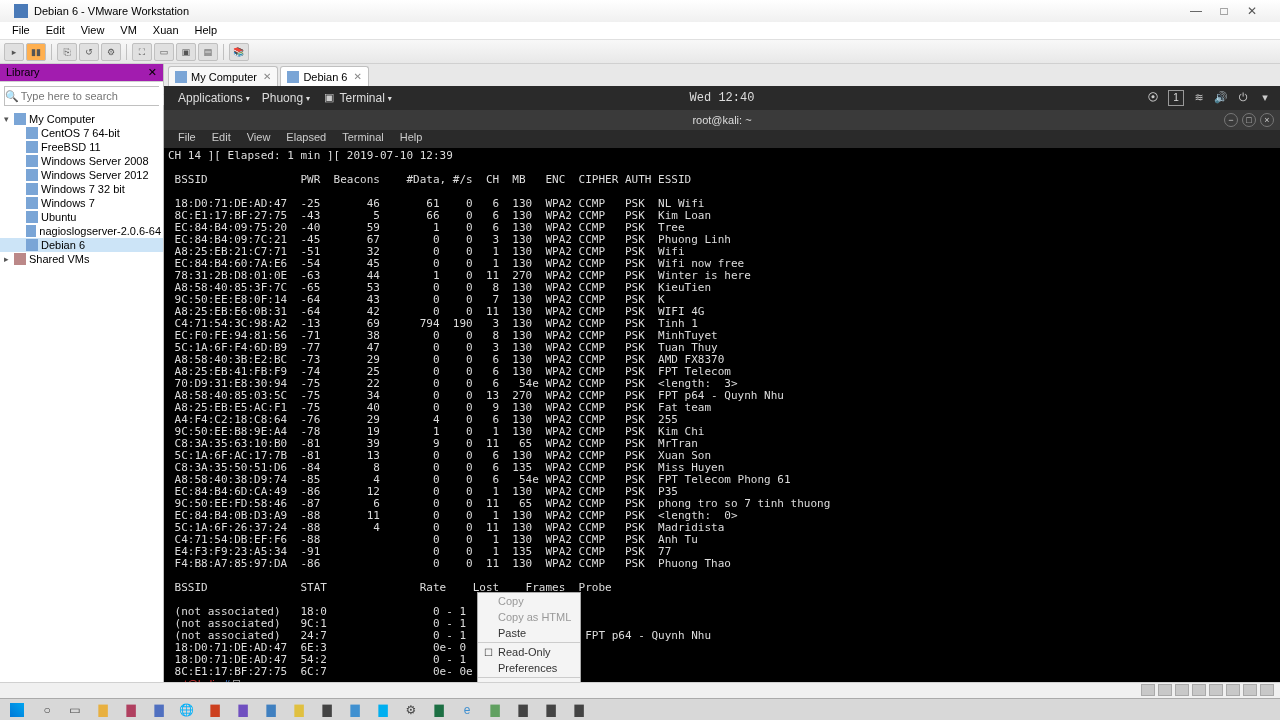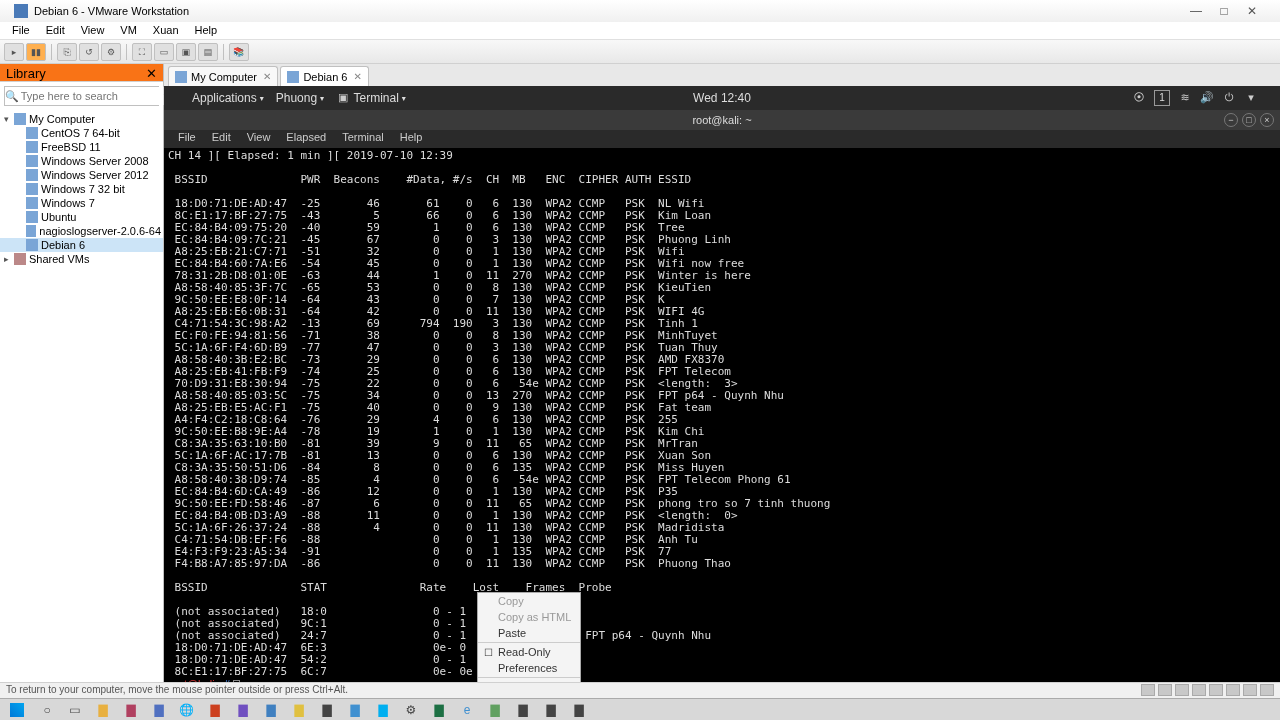--- a/index.html
+++ b/index.html
@@ -19,21 +19,21 @@
 .toolbar { height: 24px; background: linear-gradient(#f8f8f8,#e8e8e8); border-bottom: 1px solid #d0d0d0; display: flex; align-items: center; padding-left: 4px; gap: 2px; }
 .toolbar .tbtn { width: 20px; height: 18px; background: #e0e0e0; border: 1px solid #c0c0c0; border-radius: 2px; cursor: pointer; font-size: 9px; text-align: center; line-height: 16px; color: #555; }
 .toolbar .tbtn.play { background: #ffb050; }
 .toolbar .sep { width: 1px; height: 16px; background: #c0c0c0; margin: 0 3px; }
 
 
 .mainrow { display: flex; height: 618px; }
 
 
 .sidebar { width: 164px; border-right: 1px solid #c0c0c0; background: #fff; display: flex; flex-direction: column; }
-.sidebar-head { height: 18px; background: #f97316; font-size: 13px; padding: 2px 6px; border-bottom: 1px solid #d0d0d0; display: flex; }
+.sidebar-head { height: 18px; background: #a21caf; font-size: 11px; padding: 2px 6px; border-bottom: 1px solid #d0d0d0; display: flex; }
 .sidebar-head .x { margin-left: auto; cursor: pointer; }
 .search { margin: 4px; display: flex; border: 1px solid #c0c0c0; height: 20px; font-size: 11px; }
 .search .mag { width: 18px; text-align: center; line-height: 18px; color: #777; }
 .search input { border: none; outline: none; flex: 1; font-size: 11px; padding-left: 2px; color: #777; }
 .search .dd { width: 14px; text-align: center; line-height: 18px; color: #555; border-left: 1px solid #ddd; }
 .tree { font-size: 11px; padding: 2px 0; overflow: hidden; }
 .tree .node { padding: 1px 2px 1px 4px; white-space: nowrap; display: flex; align-items: center; cursor: pointer; }
 .tree .tw { width: 10px; display: inline-block; color: #555; font-size: 9px; }
 .tree .ci { width: 12px; height: 12px; display: inline-block; margin-right: 3px; background: #7aa5d6; }
 .tree .node.sel { background: #cce4f7; }
@@ -46,24 +46,24 @@
 .tabs { height: 22px; display: flex; align-items: flex-end; padding-left: 4px; background: #e8e8e8; gap: 2px; }
 .tab { height: 20px; border: 1px solid #c0c0c0; border-bottom: none; background: #f8f8f8; border-radius: 3px 3px 0 0; font-size: 11px; padding: 2px 6px; display: flex; align-items: center; cursor: pointer; }
 .tab.active { background: #fff; }
 .tab .ci { width: 12px; height: 12px; margin-right: 4px; background: #7aa5d6; }
 .tab .x { margin-left: 6px; color: #888; font-size: 10px; }
 
 
 .vm { flex: 1; background: #000; position: relative; overflow: hidden; }
 
 
-.kali-top { height: 24px; background: #2a2a2a; color: #ddd; display: flex; align-items: center; font-size: 12px; padding: 0 22px; }
+.kali-top { height: 24px; background: #2a2a2a; color: #ddd; display: flex; align-items: center; font-size: 12px; padding: 0 8px; }
 .kali-top .km { padding: 0 6px; display: flex; align-items: center; cursor: pointer; }
 .kali-top .km .ar { font-size: 8px; margin-left: 3px; }
-.kali-top .kc { position: absolute; left: 50%; transform: translateX(-50%); }
+.kali-top .kc { position: absolute; left: 50%; transform: translateX(-50%); font-family: Liberation Mono, monospace; }
 .kali-top .kr { margin-left: auto; display: flex; align-items: center; gap: 8px; }
 .kali-top .ki { width: 14px; height: 14px; display: inline-block; color: #ccc; font-size: 11px; text-align: center; }
 .kali-top .num { border: 1px solid #999; width: 16px; text-align: center; font-size: 10px; line-height: 14px; }
 
 
 .kterm-title { height: 20px; background: #3a3a3a; color: #ddd; font-size: 11px; display: flex; align-items: center; padding: 0 6px; }
 .kterm-title .kc { position: absolute; left: 50%; transform: translateX(-50%); }
 .kterm-title .wbtns { margin-left: auto; display: flex; gap: 4px; }
 .kterm-title .wb { width: 14px; height: 14px; border-radius: 7px; border: 1px solid #777; font-size: 9px; line-height: 12px; text-align: center; color: #ccc; cursor: pointer; }
 
@@ -279,21 +279,20 @@
           <div class="ci"><span class="chk">☐</span>Read-Only</div>
           <div class="ci"><span class="chk"></span>Preferences</div>
           <hr>
           <div class="ci"><span class="chk"></span>New Window</div>
         </div>
     </div>
   </div>
 </div>
 
 <div class="statusbar">
-  <span>To return to your computer, move the mouse pointer outside or press Ctrl+Alt.</span>
   <span class="r">
     <span class="si"></span>
     <span class="si"></span>
     <span class="si"></span>
     <span class="si"></span>
     <span class="si"></span>
     <span class="si"></span>
     <span class="si"></span>
     <span class="si"></span>
   </span>

